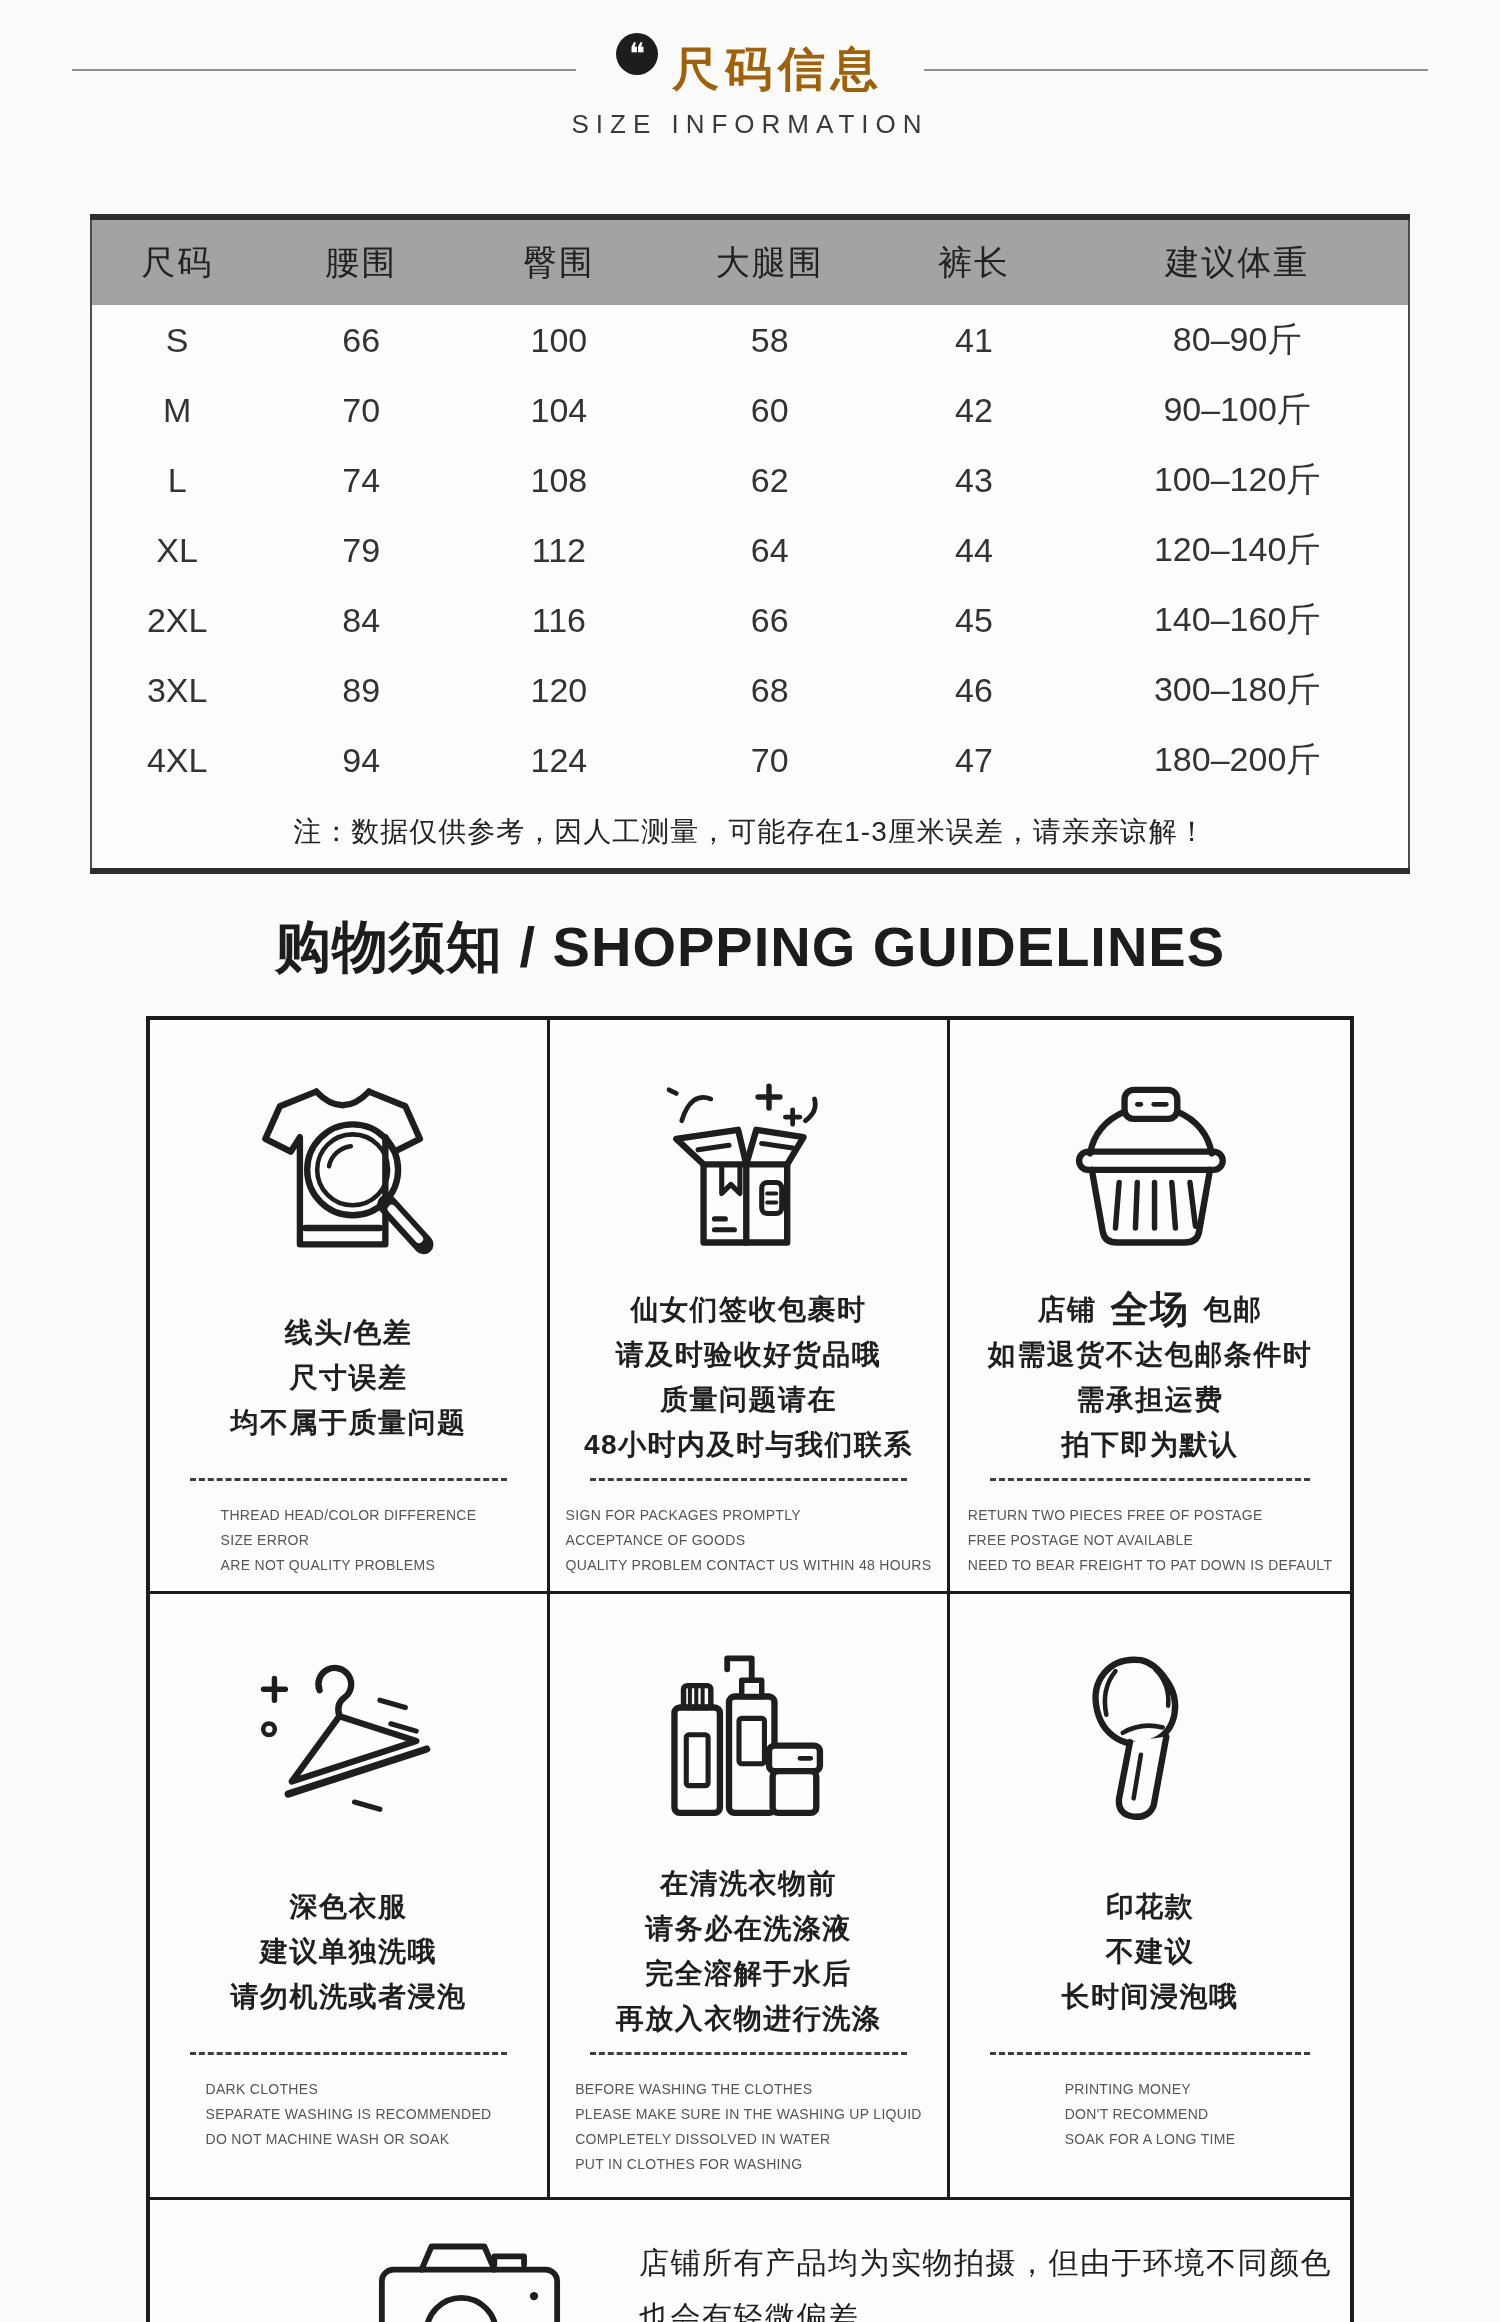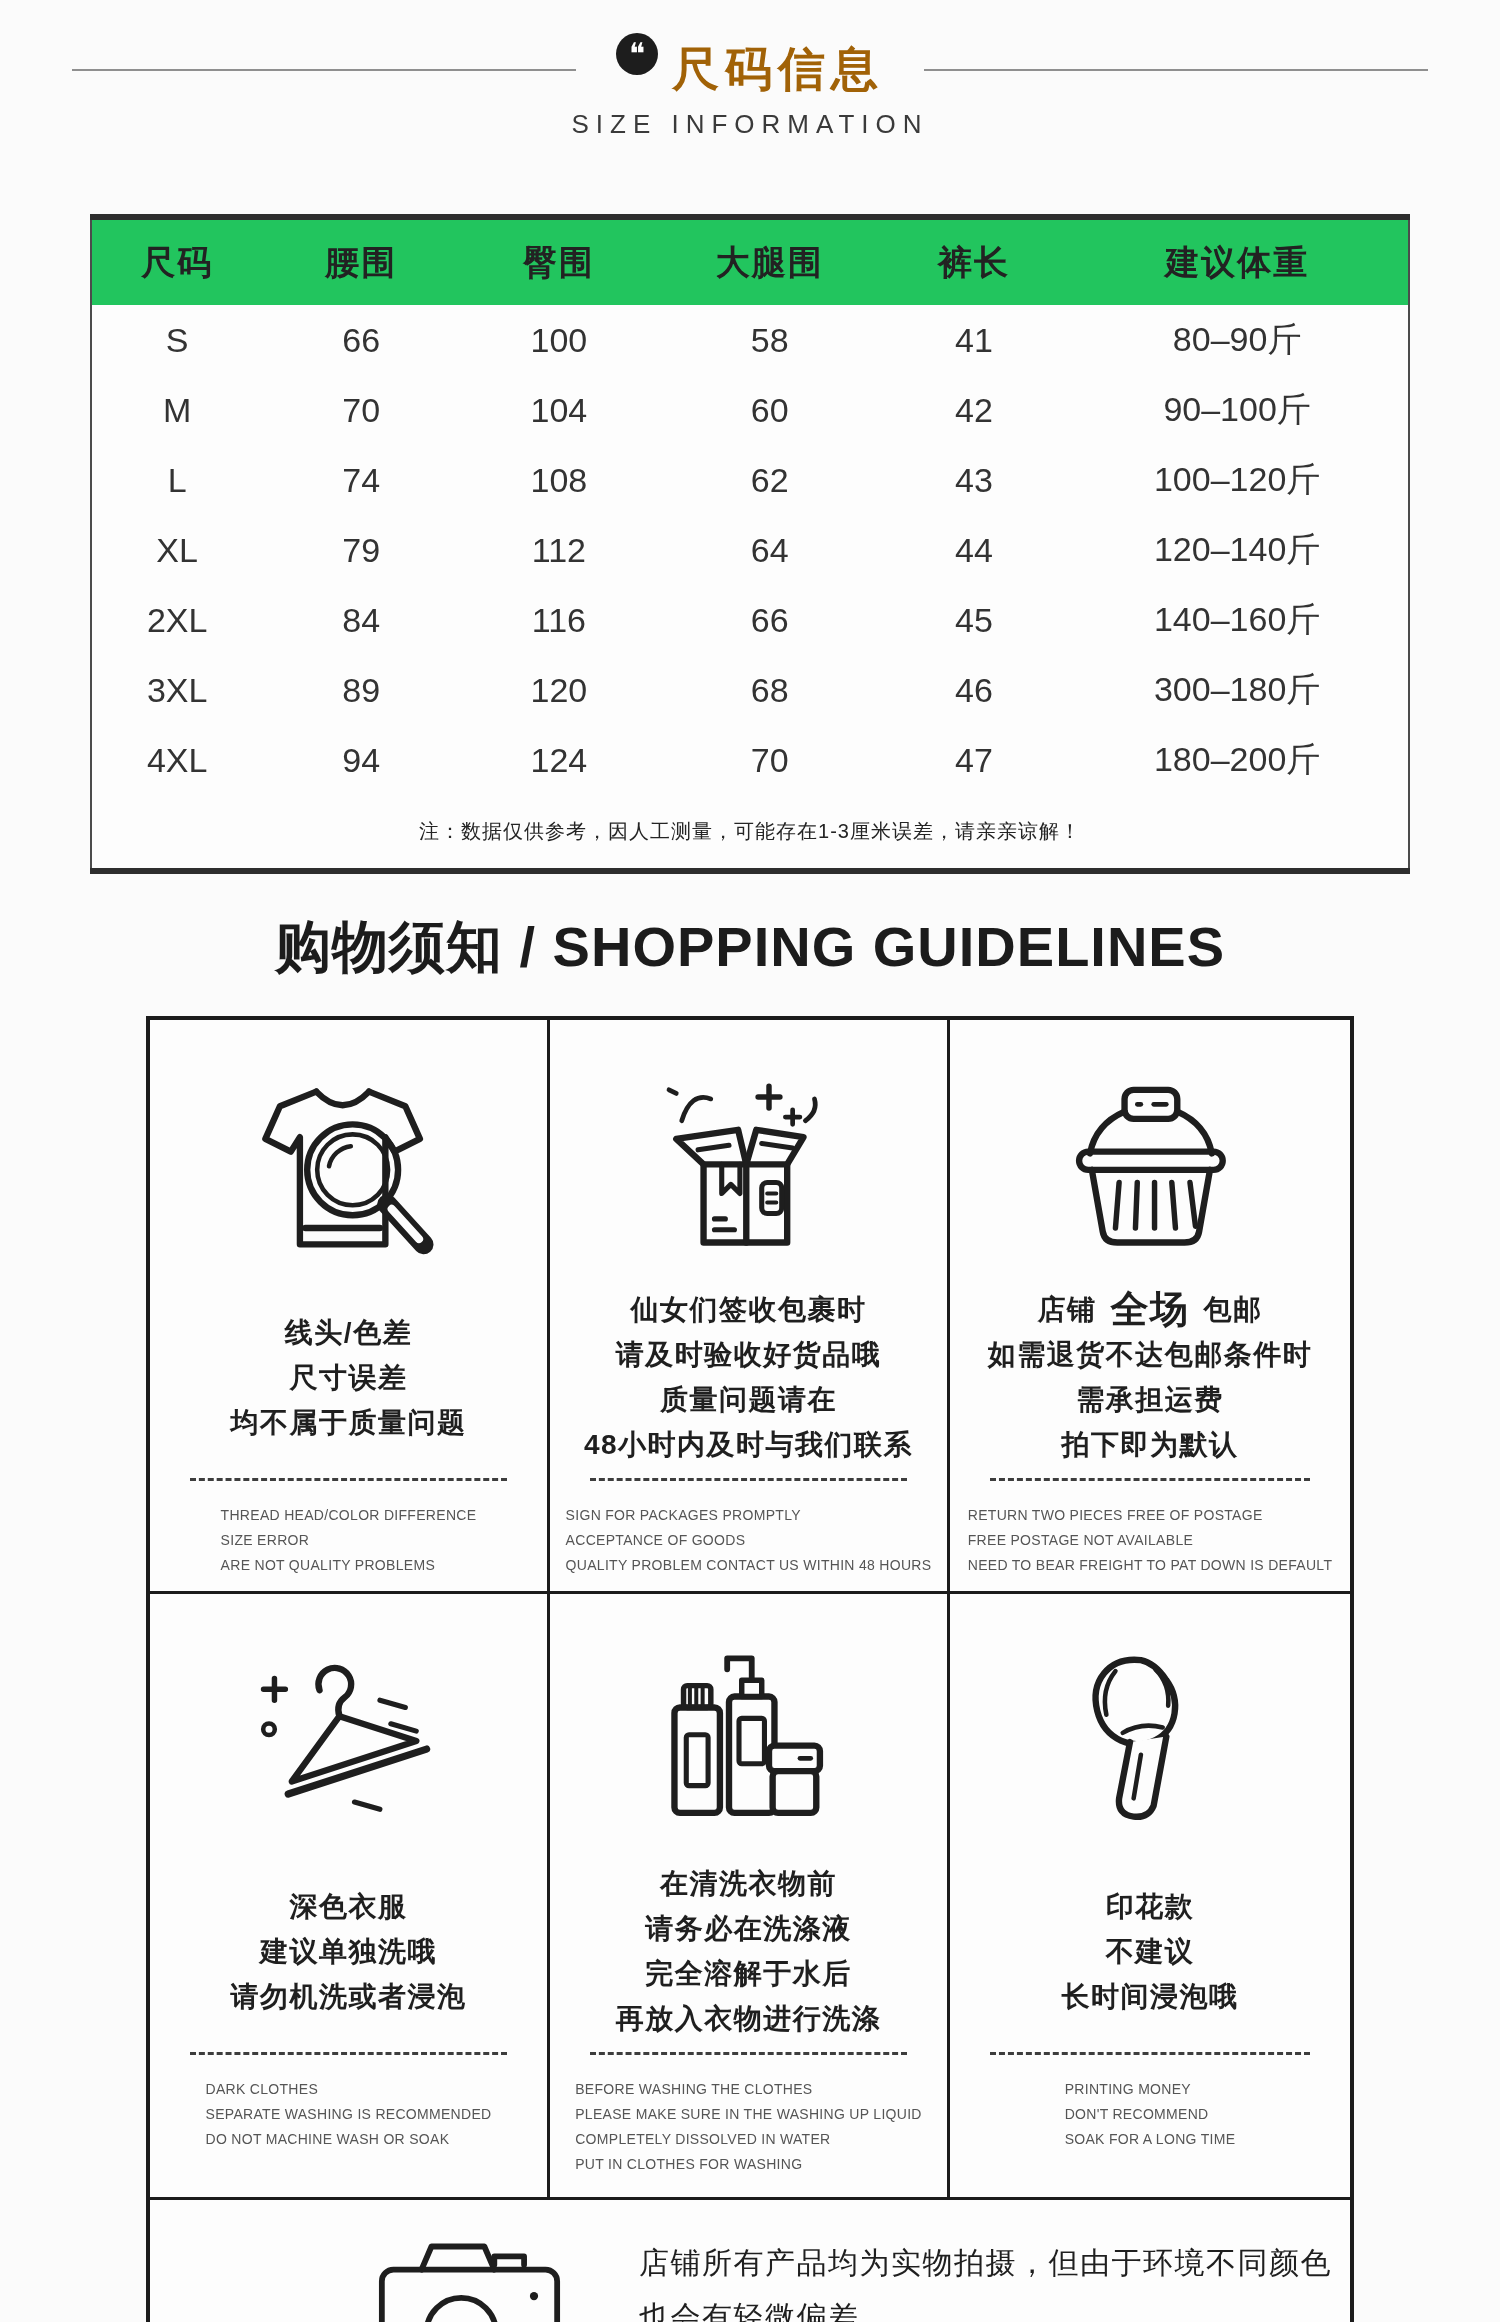--- a/index.html
+++ b/index.html
@@ -24,25 +24,25 @@
   .sh-sub { text-align:center; margin-top:8px; font-size:26px; letter-spacing:7px; color:#3a3a3a; }
 
   
   table.size-table {
     width:1320px; margin:74px auto 0; border-collapse:collapse; table-layout:fixed;
     border-top:6px solid #2e2e2e; border-bottom:6px solid #2e2e2e;
     border-left:2px solid #4c4c4c; border-right:2px solid #4c4c4c;
     background:#fdfdfd;
   }
   .size-table th {
-    background:#22c55e; height:88px; font-size:34px; font-weight:700; color:#222;
+    background:#a3a3a3; height:88px; font-size:34px; font-weight:400; color:#222;
     text-align:center; letter-spacing:2px;
   }
   .size-table td { height:70px; font-size:34px; color:#333; text-align:center; }
-  .size-table .note-cell { height:76px; font-size:20px; color:#242424; letter-spacing:1px; }
+  .size-table .note-cell { height:76px; font-size:28px; color:#242424; letter-spacing:1px; }
 
   
   .gl-title { margin-top:36px; text-align:center; font-size:56px; font-weight:600; color:#1c1c1c; letter-spacing:1px; }
   .g-grid {
     width:1208px; margin:30px auto 0; border:4px solid #1c1c1c;
     display:grid; grid-template-columns:1fr 1fr 1fr; background:#fdfdfd;
   }
   .gcell { display:flex; flex-direction:column; align-items:center; padding-top:40px; border-right:3px solid #1c1c1c; }
   .gcell.last { border-right:none; }
   .row1 { height:574px; border-bottom:3px solid #1c1c1c; }

